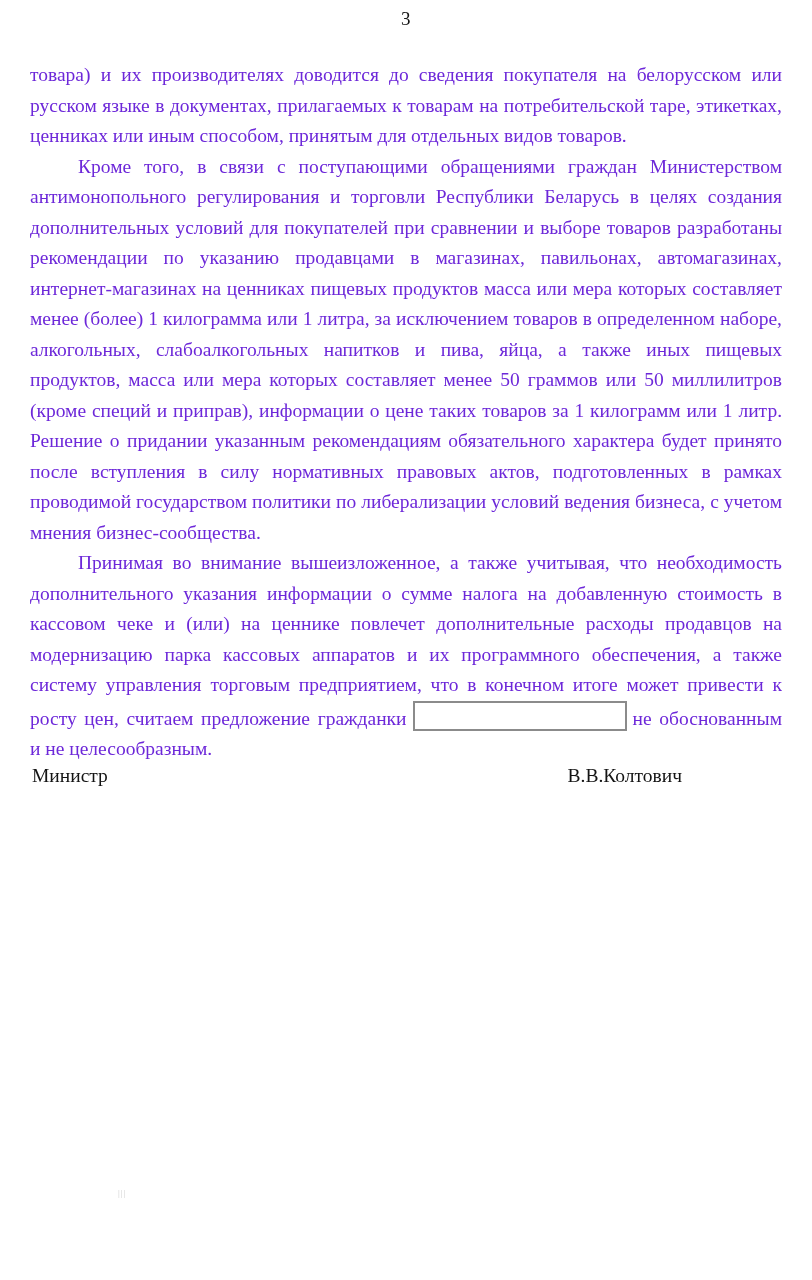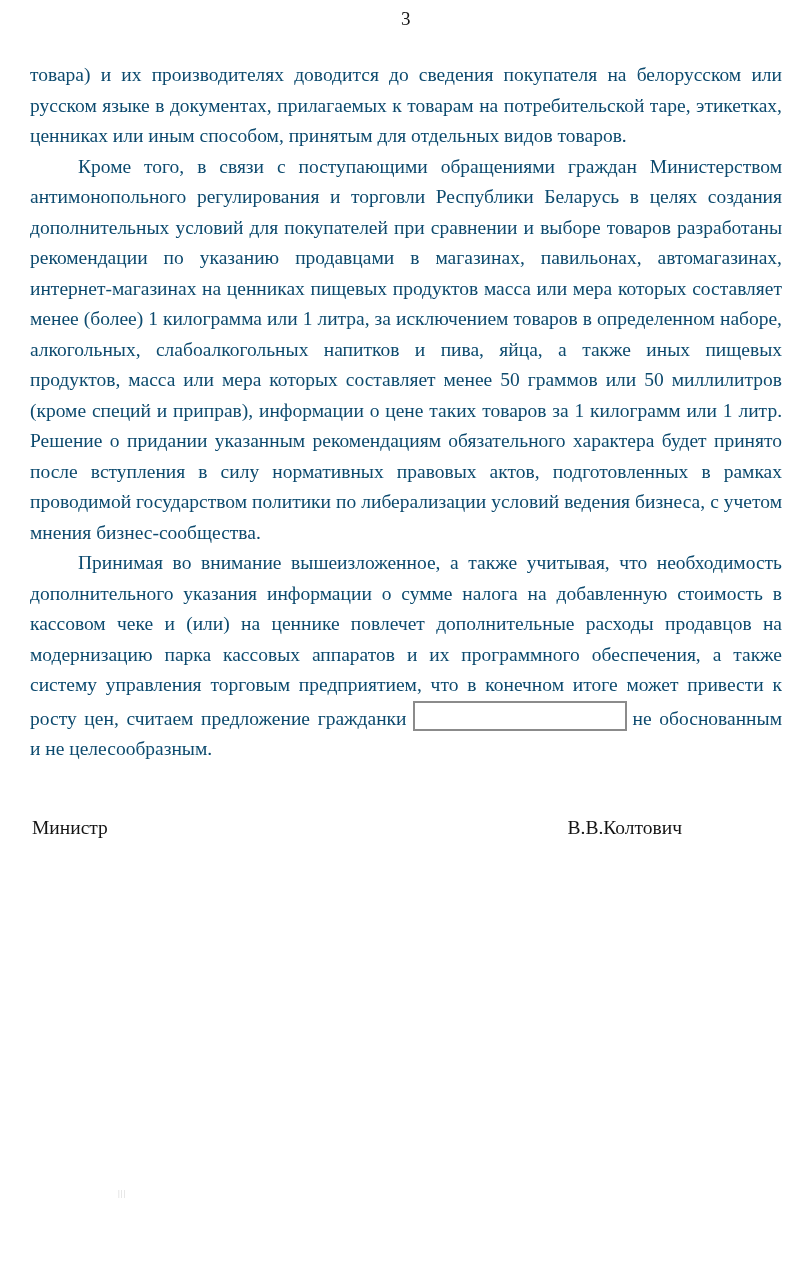--- a/index.html
+++ b/index.html
@@ -27,21 +27,21 @@
     font-size: 19px;
     padding-top: 8px;
     letter-spacing: 0.5px;
     color: #151515;
   }
   .body-text {
     margin-top: 30px;
     font-size: 19.5px;
     line-height: 30.5px;
     text-align: justify;
-    color: #0c4a6e;
+    color: #6d28d9;
   }
   .body-text p {
     margin: 0;
     text-indent: 0;
     text-align: justify;
     text-align-last: left;
   }
   .body-text p.indented {
     text-indent: 48px;
   }
@@ -51,21 +51,20 @@
   .redaction-box {
     display: inline-block;
     width: 210px;
     height: 26px;
     vertical-align: -6px;
     border: 2px solid #8b8b8b;
     background: #ffffff;
     margin: 0 6px;
   }
   .signature-row {
-    margin-top: 52px;
     display: flex;
     justify-content: space-between;
     align-items: baseline;
     font-size: 19.5px;
     color: #141414;
   }
   .signature-title {
     padding-left: 2px;
   }
   .signature-name {

